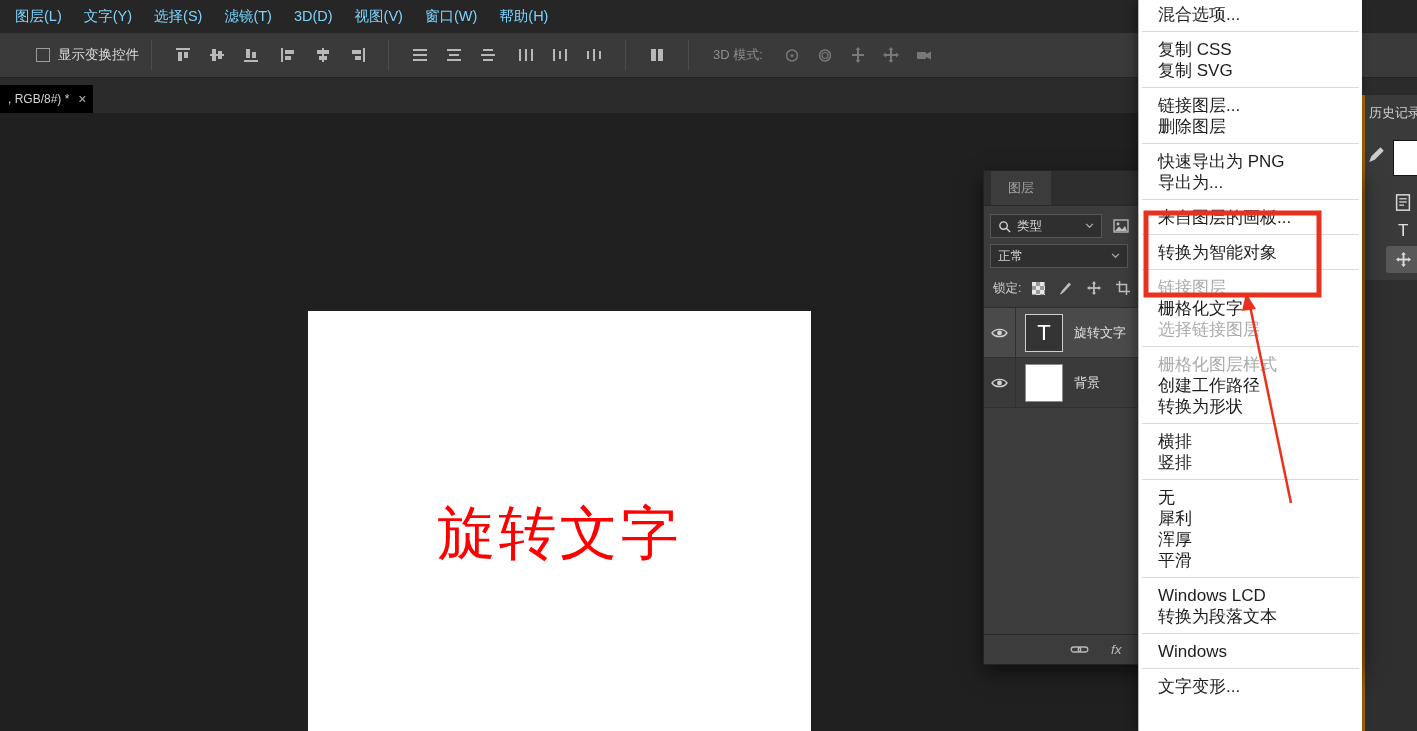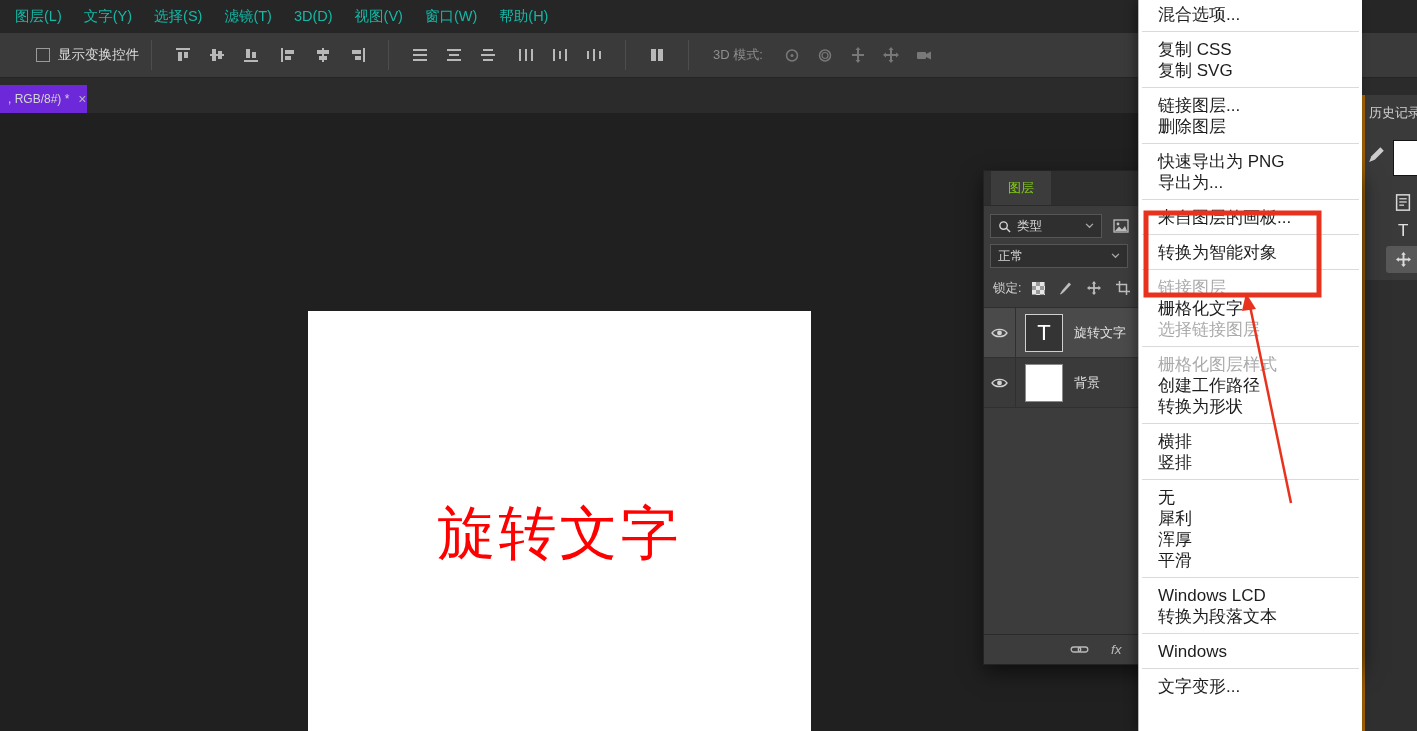--- a/index.html
+++ b/index.html
@@ -2,54 +2,54 @@
 <html><head>
 <meta charset="utf-8">
 <style>
   * { margin:0; padding:0; box-sizing:border-box; }
   body { font-family: "Liberation Sans", "DejaVu Sans", sans-serif; }
   #screen { position:relative; width:1417px; height:731px; overflow:hidden; background:#1f1f1f; }
 
   
   .menubar { position:absolute; top:0; left:0; width:100%; height:33px; background:#262626;
              display:flex; align-items:center; padding-left:4px; z-index:1; }
-  .menu-item { color:#14b8a6; font-size:14.5px; padding:0 11px; height:33px; line-height:33px; white-space:nowrap; }
+  .menu-item { color:#7dd3fc; font-size:14.5px; padding:0 11px; height:33px; line-height:33px; white-space:nowrap; }
 
   
   .optionsbar { position:absolute; top:33px; left:0; width:100%; height:45px; background:#3a3a3a;
                 border-bottom:1px solid #242424; display:flex; align-items:center; z-index:1; }
   .opt-check-group { display:flex; align-items:center; margin-left:36px; }
   .checkbox { width:14px; height:14px; border:1px solid #9a9a9a; background:transparent; display:inline-block; }
   .opt-label { color:#dcdcdc; font-size:13.5px; margin-left:8px; white-space:nowrap; }
   .vdiv { width:1px; height:30px; background:#4d4d4d; margin:0 12px; flex:0 0 auto; }
   .icon-group { display:flex; gap:4px; margin:0 4px; }
   .tool-btn { width:30px; height:26px; display:flex; align-items:center; justify-content:center; color:#b8b8b8; }
   .tool-btn svg { display:block; }
   .dim-label { color:#8f8f8f; font-size:13px; margin-left:12px; white-space:nowrap; }
   .threed-group { display:flex; gap:3px; margin-left:14px; }
   .threed-group .tool-btn { color:#787878; }
 
   
   .tabbar { position:absolute; top:78px; left:0; width:100%; height:35px; background:#2b2b2b; z-index:1; }
-  .doc-tab { position:absolute; left:0; top:7px; height:28px; background:#6d28d9; display:flex; align-items:center;
-             padding:0 0 0 8px; color:#d4d4d4; font-size:12px; white-space:nowrap;text-align:center; }
+  .doc-tab { position:absolute; left:0; top:7px; height:28px; background:#000000; display:flex; align-items:center;
+             padding:0 6px 0 8px; color:#d4d4d4; font-size:12px; white-space:nowrap;text-align:center; }
   .doc-tab .close { margin-left:9px; color:#b5b5b5; font-size:14px; }
 
   
   .canvas-area { position:absolute; top:113px; left:0; width:100%; height:618px; background:#202020; z-index:0; }
   .document { position:absolute; left:308px; top:198px; width:503px; height:420px; background:#ffffff; }
   .artwork-text { position:absolute; left:0; width:100%; top:190px; text-align:center;
                   font-family:"DejaVu Serif","Liberation Serif",serif; font-size:58px; line-height:64px;
                   color:#fe0000; letter-spacing:3px; white-space:nowrap; }
 
   
   .layers-panel { position:absolute; left:983px; top:170px; width:379px; height:495px; background:#3c3c3c;
                   border:1px solid #232323; box-shadow:0 8px 20px rgba(0,0,0,0.55); z-index:5; }
   .panel-header { height:35px; background:#2e2e2e; display:flex; align-items:stretch; border-bottom:1px solid #2a2a2a; }
-  .panel-tab { background:#3c3c3c; color:#84cc16; font-size:13px; padding:0 17px; display:flex; align-items:center; margin-left:7px; }
+  .panel-tab { background:#3c3c3c; color:#a3a3a3; font-size:13px; padding:0 17px; display:flex; align-items:center; margin-left:7px; }
   .panel-row { display:flex; align-items:center; gap:6px; padding:0 6px; }
   .filter-row { margin-top:8px; }
   .panel-select { display:flex; align-items:center; gap:6px; background:#2f2f2f; border:1px solid #565656;
                   height:24px; padding:0 7px; color:#d6d6d6; font-size:12.5px; }
   .type-select { width:112px; }
   .blend-select { width:138px; margin-top:6px; }
   .panel-select .chev { margin-left:auto; color:#a9a9a9; }
   .sq-btn { width:26px; height:24px; display:flex; align-items:center; justify-content:center; color:#bdbdbd; }
   .lock-row { margin-top:7px; height:26px; color:#cfcfcf; font-size:12.5px; gap:11px; padding-left:9px; }
   .checker { width:13px; height:13px; background-color:#e6e6e6;

